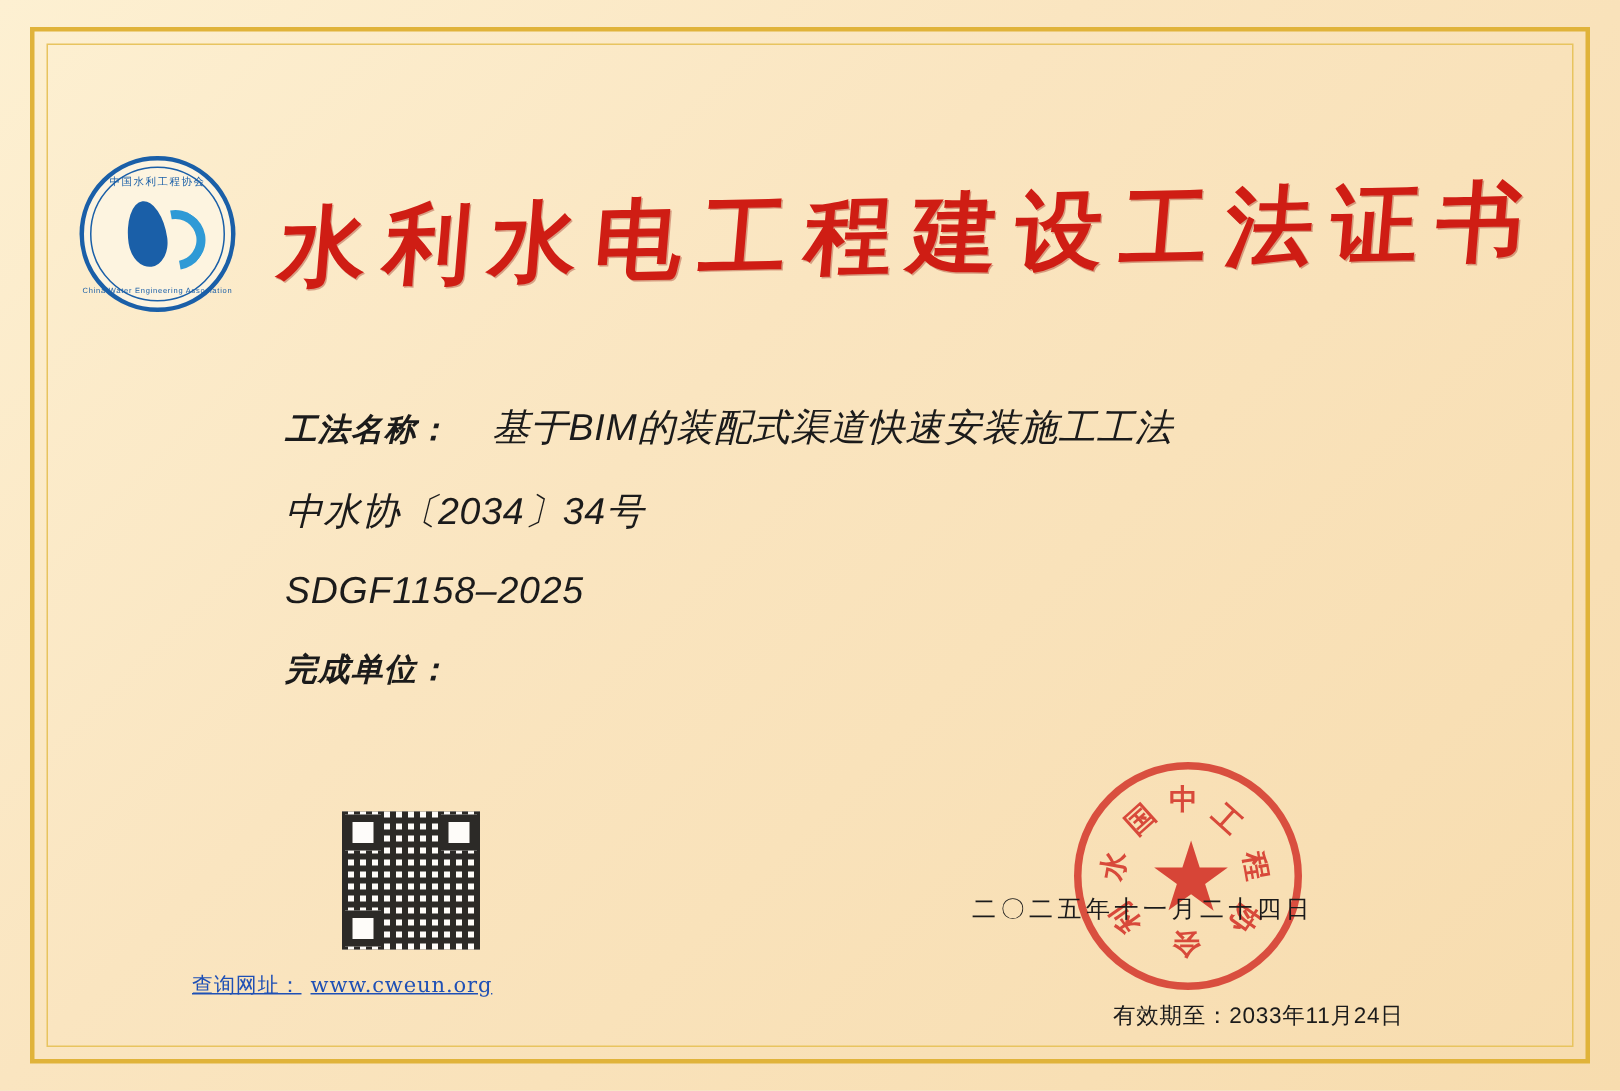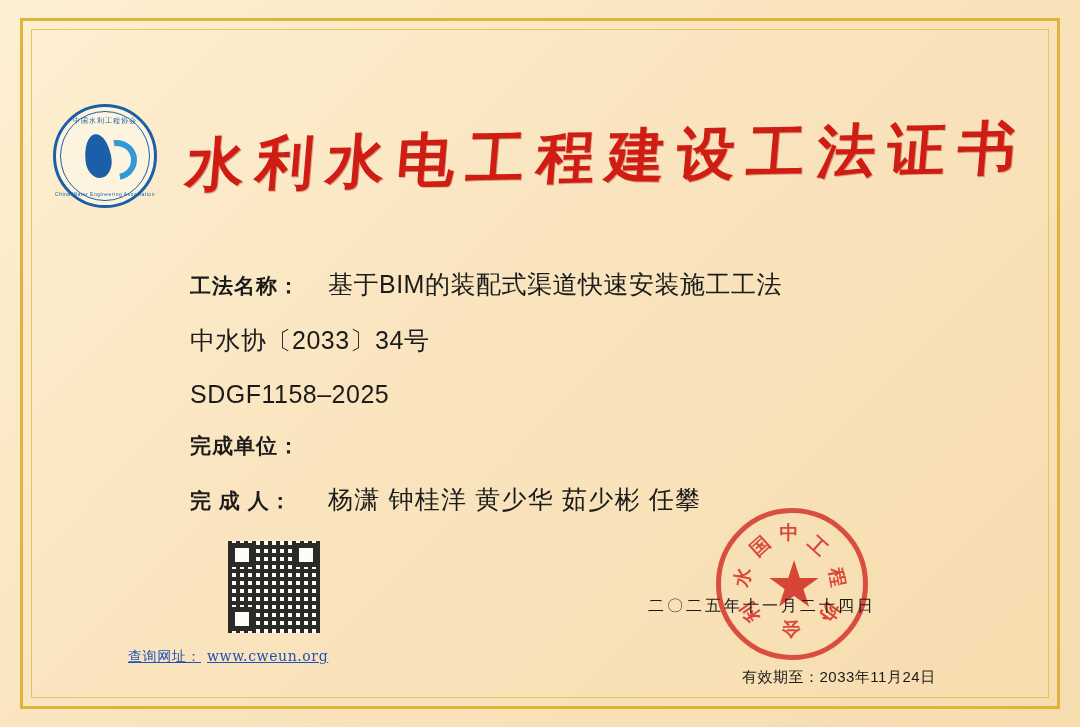--- a/index.html
+++ b/index.html
@@ -135,20 +135,21 @@
   .fields {
     position: absolute;
     left: 190px;
     top: 268px;
     width: 760px;
   }
   .field-row {
     display: flex;
     align-items: baseline;
     margin-bottom: 23px;
+    font-style: italic;
   }
   .field-label {
     width: 138px;
     flex: 0 0 138px;
     color: #1b1b1b;
     font-size: 21px;
     font-weight: bold;
     letter-spacing: 1px;
     white-space: nowrap;
   }
@@ -297,31 +298,27 @@
     </div>
     <div class="title">水利水电工程建设工法证书</div>
   </div>
 
   <div class="fields">
     <div class="field-row">
       <div class="field-label">工法名称：</div>
       <div class="field-value">基于BIM的装配式渠道快速安装施工工法</div>
     </div>
     <div class="field-row">
-      <div class="field-value">中水协〔2033〕34号</div>
+      <div class="field-value">中水协〔2034〕34号</div>
     </div>
     <div class="field-row">
       <div class="field-value">SDGF1158–2025</div>
     </div>
     <div class="field-row">
       <div class="field-label">完成单位：</div>
-    </div>
-    <div class="field-row">
-      <div class="field-label">完 成 人：</div>
-      <div class="field-value spaced">杨潇 钟桂洋 黄少华 茹少彬 任攀</div>
     </div>
   </div>
 
   <div class="qr">
     <div class="qr-corner-bl"></div>
   </div>
 
   <div class="query-line">
     <span class="query-label">查询网址：</span><span class="query-url">www.cweun.org</span>
   </div>

